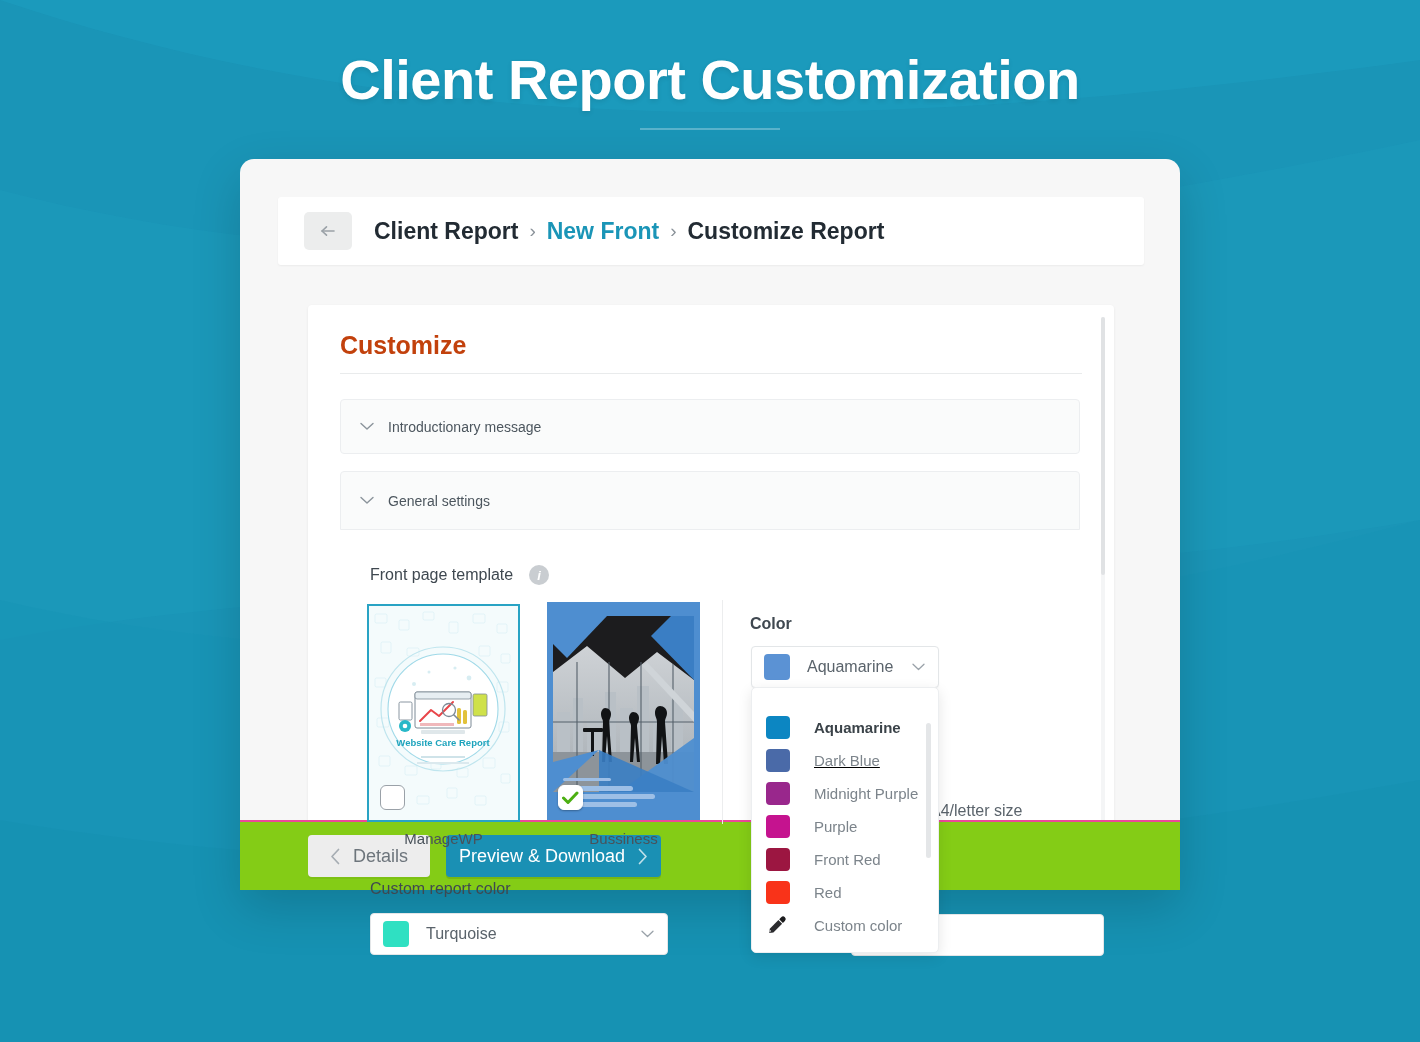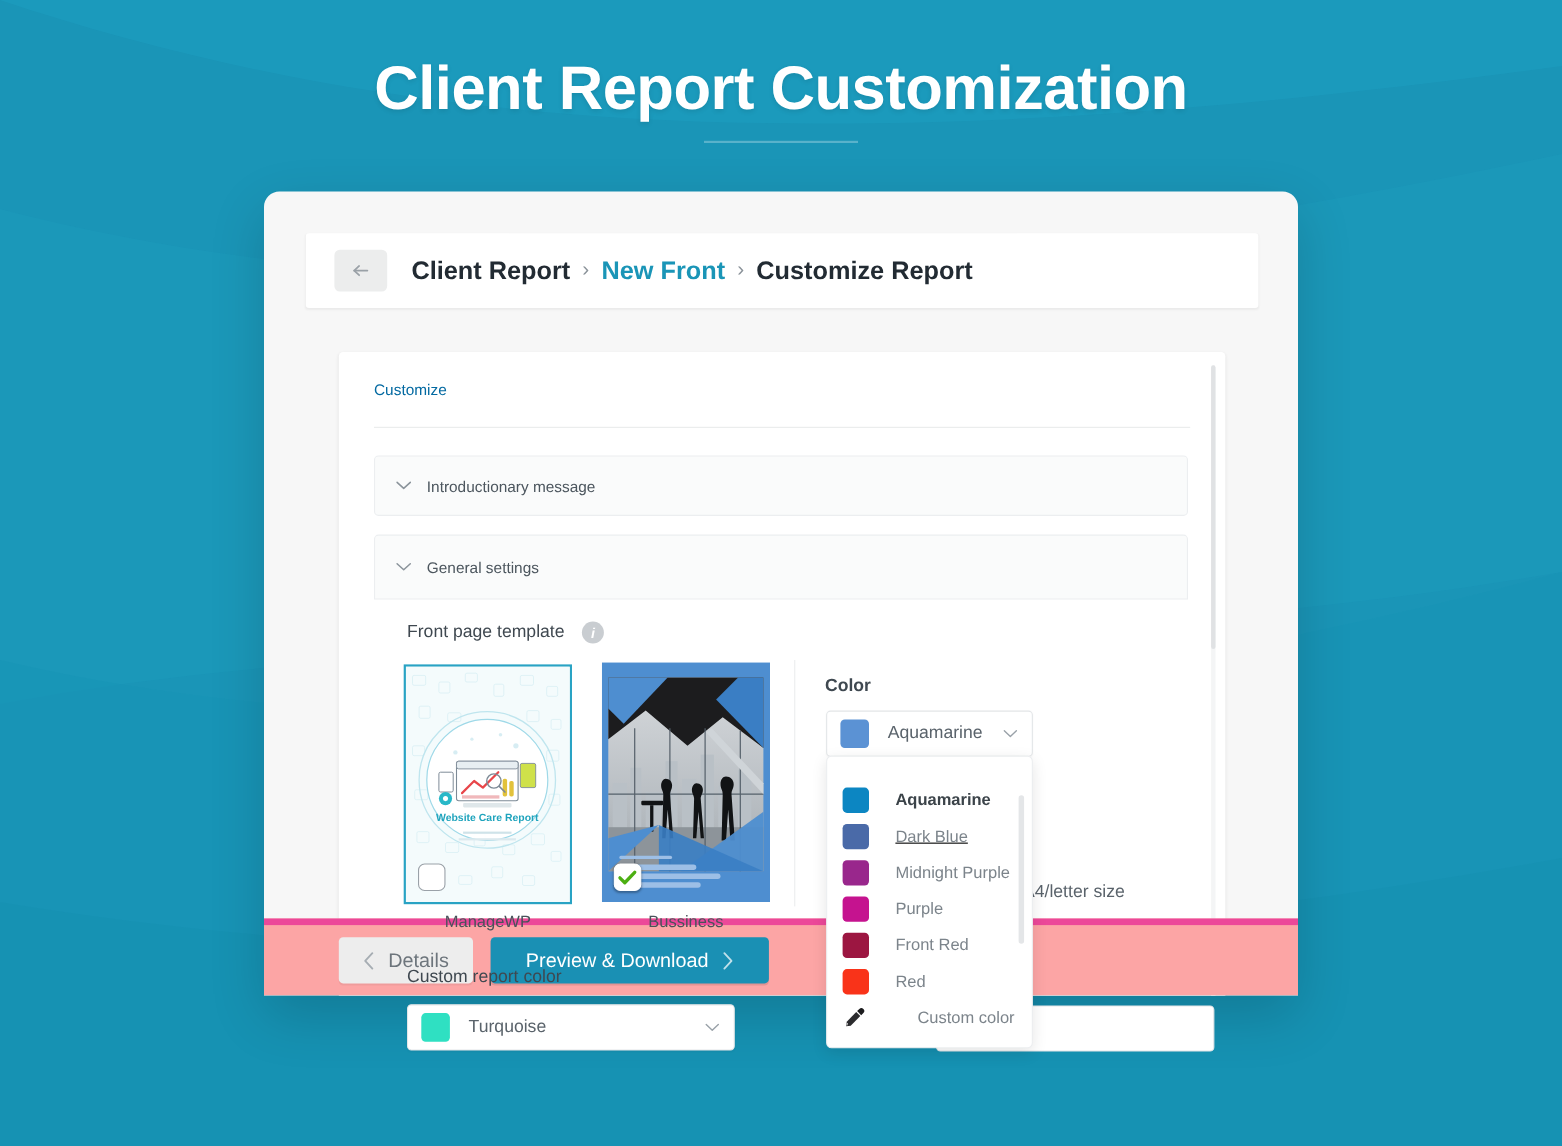--- a/index.html
+++ b/index.html
@@ -19,21 +19,21 @@
     letter-spacing:-0.5px;
     text-shadow:0 2px 5px rgba(0,0,0,.10);
   }
   .title-rule{
     position:absolute;top:128px;left:50%;transform:translateX(-50%);
     width:140px;height:2px;background:rgba(255,255,255,.28);
   }
 
   
   .window{
-    position:absolute;left:240px;top:174px;width:940px;height:731px;
+    position:absolute;left:240px;top:159px;width:940px;height:731px;
     background:#f7f7f7;border-radius:14px 14px 0 0;
     box-shadow:0 18px 50px rgba(0,0,0,.16);
     overflow:hidden;
   }
 
   
   .crumb-bar{
     position:absolute;left:38px;top:38px;width:866px;height:68px;
     background:#ffffff;border-radius:3px;
     box-shadow:0 1px 2px rgba(0,0,0,.05);
@@ -51,21 +51,21 @@
   .crumb-sep{color:#8a9299;margin:0 11px;font-size:19px;font-weight:normal;}
 
   
   .card{
     position:absolute;left:68px;top:146px;width:806px;height:656px;
     background:#ffffff;border-radius:4px;
     box-shadow:0 1px 3px rgba(0,0,0,.07);
     overflow:hidden;
   }
   .card-title{
-    position:absolute;left:32px;top:26px;font-size:14px;font-weight:normal;color:#0369a1;
+    position:absolute;left:32px;top:26px;font-size:25px;font-weight:bold;color:#c2410c;
   }
   .card-hr{position:absolute;left:32px;top:68px;width:742px;height:1px;background:#e9ebec;}
 
   .acc{
     position:absolute;left:32px;width:740px;height:55px;
     background:#fafbfb;border:1px solid #eceef0;border-radius:4px;
     box-sizing:border-box;display:flex;align-items:center;cursor:pointer;
   }
   .acc.one{top:94px;}
   .acc.two{top:166px;border-bottom-left-radius:0;border-bottom-right-radius:0;height:59px;}
@@ -123,33 +123,33 @@
     background:#fff;border:1px solid #e3e6e8;border-radius:4px;box-sizing:border-box;
   }
   .vdiv{position:absolute;left:722px;top:600px;width:1px;height:224px;background:#ecedee;}
 
   
   .card-scroll-track{position:absolute;right:9px;top:12px;width:4px;height:632px;background:#f4f5f6;border-radius:2px;}
   .card-scroll-thumb{position:absolute;right:9px;top:12px;width:4px;height:258px;background:#e0e2e4;border-radius:2px;cursor:pointer;}
 
   
   .actionbar{
-    position:absolute;left:0;bottom:0;width:940px;height:70px;background:#fca5a5;
-    border-top:6px solid #ec4899;display:flex;align-items:center;padding-left:68px;box-sizing:border-box;
+    position:absolute;left:0;bottom:0;width:940px;height:70px;background:#84cc16;
+    border-top:2px solid #ec4899;display:flex;align-items:center;padding-left:68px;box-sizing:border-box;
   }
   .btn{
     display:flex;align-items:center;justify-content:center;cursor:pointer;border-radius:4px;
     font-size:18px;box-sizing:border-box;
   }
   .btn-details{
     height:42px;padding:0 22px;background:#ededed;color:#6d757c;
     box-shadow:0 2px 0 rgba(0,0,0,.05);
   }
   .btn-primary{
-    height:42px;padding:0 32px;background:#1a90b4;color:#ffffff;margin-left:16px;
+    height:42px;padding:0 13px;background:#1a90b4;color:#ffffff;margin-left:16px;
     box-shadow:0 2px 0 rgba(0,0,0,.10);
   }
   .btn-details span{margin-left:12px;}
   .btn-primary span{margin-right:12px;}
 </style>
 </head>
 <body>
 
 <div class="bg">
   <svg viewBox="0 0 1420 1042" xmlns="http://www.w3.org/2000/svg">
@@ -391,21 +391,21 @@
         <span class="dd-txt">Purple</span>
       </div>
       <div class="dd-item" style="top: 155px;">
         <span class="dd-sw" style="background: rgb(156, 22, 65);"></span>
         <span class="dd-txt">Front Red</span>
       </div>
       <div class="dd-item" style="top: 188px;">
         <span class="dd-sw" style="background: rgb(249, 51, 25);"></span>
         <span class="dd-txt">Red</span>
       </div>
-      <div class="dd-item" style="top: 221px; gap: 20px;">
+      <div class="dd-item" style="top: 221px;">
         <span class="dd-sw"><svg width="22" height="22" viewBox="0 0 22 22">
             <path d="M15.2 3.2 a2.6 2.6 0 0 1 3.7 3.7 l-2 2 l-3.7-3.7 z" fill="#1c1c1e"></path>
             <path d="M12.4 6 l3.7 3.7 L7.4 18.4 L3.2 19 l0.6-4.2 z" fill="#2b2b2e"></path>
             <path d="M4 18.2 l0.3-2.2" stroke="#ffffff" stroke-width="0.8"></path>
           </svg></span>
         <span class="dd-txt">Custom color</span>
       </div>
     </div>
   <div class="dd-scroll"></div>
 </div>

